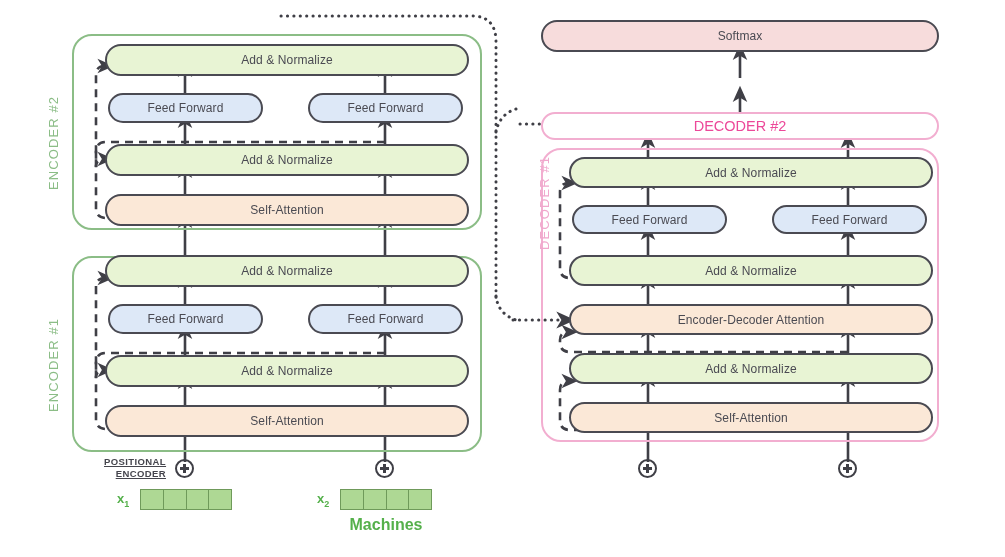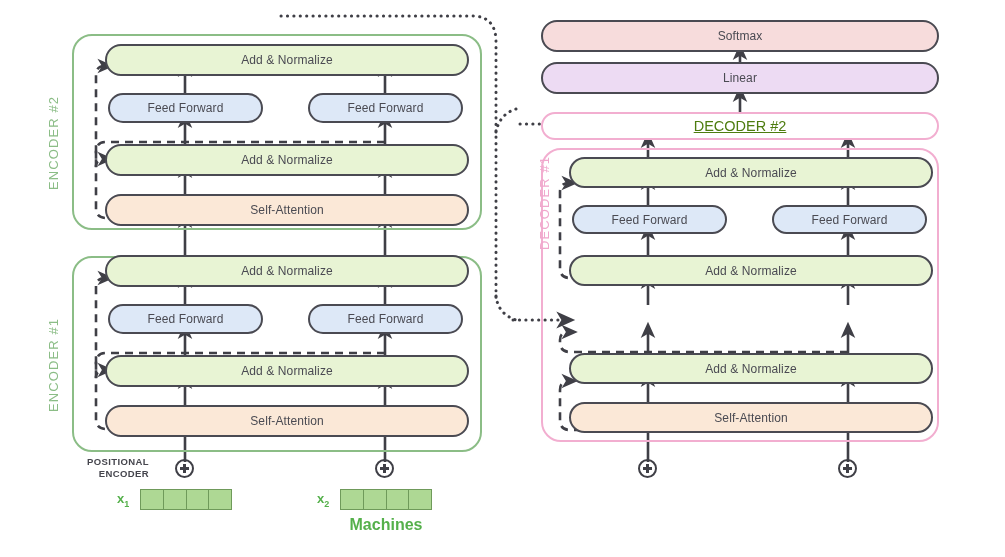--- a/index.html
+++ b/index.html
@@ -36,21 +36,21 @@
     box-sizing:border-box;
     background:transparent;
   }
   .dec2-frame{
     position:absolute;
     border:2px solid #f2aed0;
     border-radius:999px;
     box-sizing:border-box;
     background:#fff;
     display:flex;align-items:center;justify-content:center;
-    font-size:14.5px;color:#4d7c0f;text-decoration:underline;
+    font-size:14.5px;color:#ec4899;
   }
   .vlabel{
     position:absolute;
     font-size:13px;
     letter-spacing:1.1px;
     white-space:nowrap;
     transform-origin:0 0;
   }
   .vlabel.enc{color:#8bbd86;}
   .vlabel.dec{color:#f0a8cd;}
@@ -199,21 +199,21 @@
 
   <div class="enc-frame" style="left:72px;top:256px;width:410px;height:196px;"></div>
   <div class="vlabel enc" style="left:46px;top:412px;transform:rotate(-90deg);">ENCODER #1</div>
 
   <div class="box green" style="left:105px;top:255px;width:364px;height:32px;">Add &amp; Normalize</div>
   <div class="box blue" style="left:108px;top:304px;width:155px;height:30px;">Feed Forward</div>
   <div class="box blue" style="left:308px;top:304px;width:155px;height:30px;">Feed Forward</div>
   <div class="box green" style="left:105px;top:355px;width:364px;height:32px;">Add &amp; Normalize</div>
   <div class="box peach" style="left:105px;top:405px;width:364px;height:32px;">Self-Attention</div>
 
-  <div class="poslabel" style="left:87px;top:456px;width:62px;">
+  <div class="poslabel" style="left:104px;top:456px;width:62px;text-decoration:underline;">
     <span>POSITIONAL</span><br>
     <span>ENCODER</span>
   </div>
   <div class="plus" style="left:175px;top:459px;"></div>
   <div class="plus" style="left:375px;top:459px;"></div>
 
   <div class="embed" style="left:140px;top:489px;width:92px;height:21px;">
     <div class="cell"></div>
     <div class="cell"></div>
     <div class="cell"></div>
@@ -228,30 +228,30 @@
     <div class="cell"></div>
     <div class="cell"></div>
     <div class="cell"></div>
   </div>
   <div class="xlab" style="left:317px;top:491px;">
     <span>x</span><sub>2</sub>
   </div>
   <div class="word" style="left:318px;top:516px;width:136px;">Machines</div>
 
   <div class="box pink" style="left:541px;top:20px;width:398px;height:32px;">Softmax</div>
-  <div class="box purple" style="left:541px;top:62px;width:398px;height:32px;">Linear</div>
 
   <div class="dec2-frame" style="left:541px;top:112px;width:398px;height:28px;">DECODER #2</div>
 
   <div class="dec-frame" style="left:541px;top:148px;width:398px;height:294px;"></div>
   <div class="vlabel dec" style="left:537px;top:250px;transform:rotate(-90deg);">DECODER #1</div>
 
   <div class="box green" style="left:569px;top:157px;width:364px;height:31px;">Add &amp; Normalize</div>
   <div class="box blue" style="left:572px;top:205px;width:155px;height:29px;">Feed Forward</div>
   <div class="box blue" style="left:772px;top:205px;width:155px;height:29px;">Feed Forward</div>
   <div class="box green" style="left:569px;top:255px;width:364px;height:31px;">Add &amp; Normalize</div>
+  <div class="box peach" style="left:569px;top:304px;width:364px;height:31px;">Encoder-Decoder Attention</div>
   <div class="box green" style="left:569px;top:353px;width:364px;height:31px;">Add &amp; Normalize</div>
   <div class="box peach" style="left:569px;top:402px;width:364px;height:31px;">Self-Attention</div>
 
   <div class="plus" style="left:638px;top:459px;"></div>
   <div class="plus" style="left:838px;top:459px;"></div>
 
 </div>
 
 </body></html>

